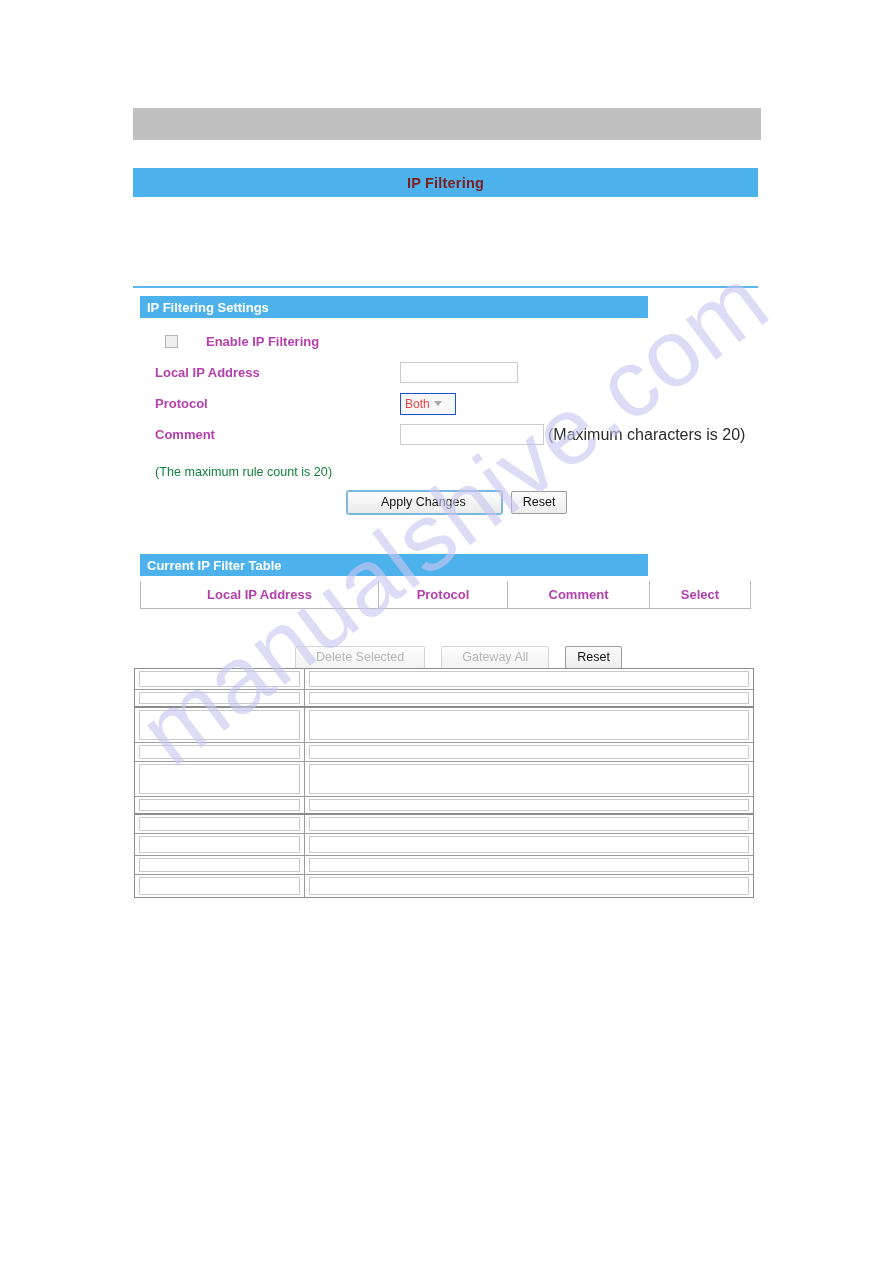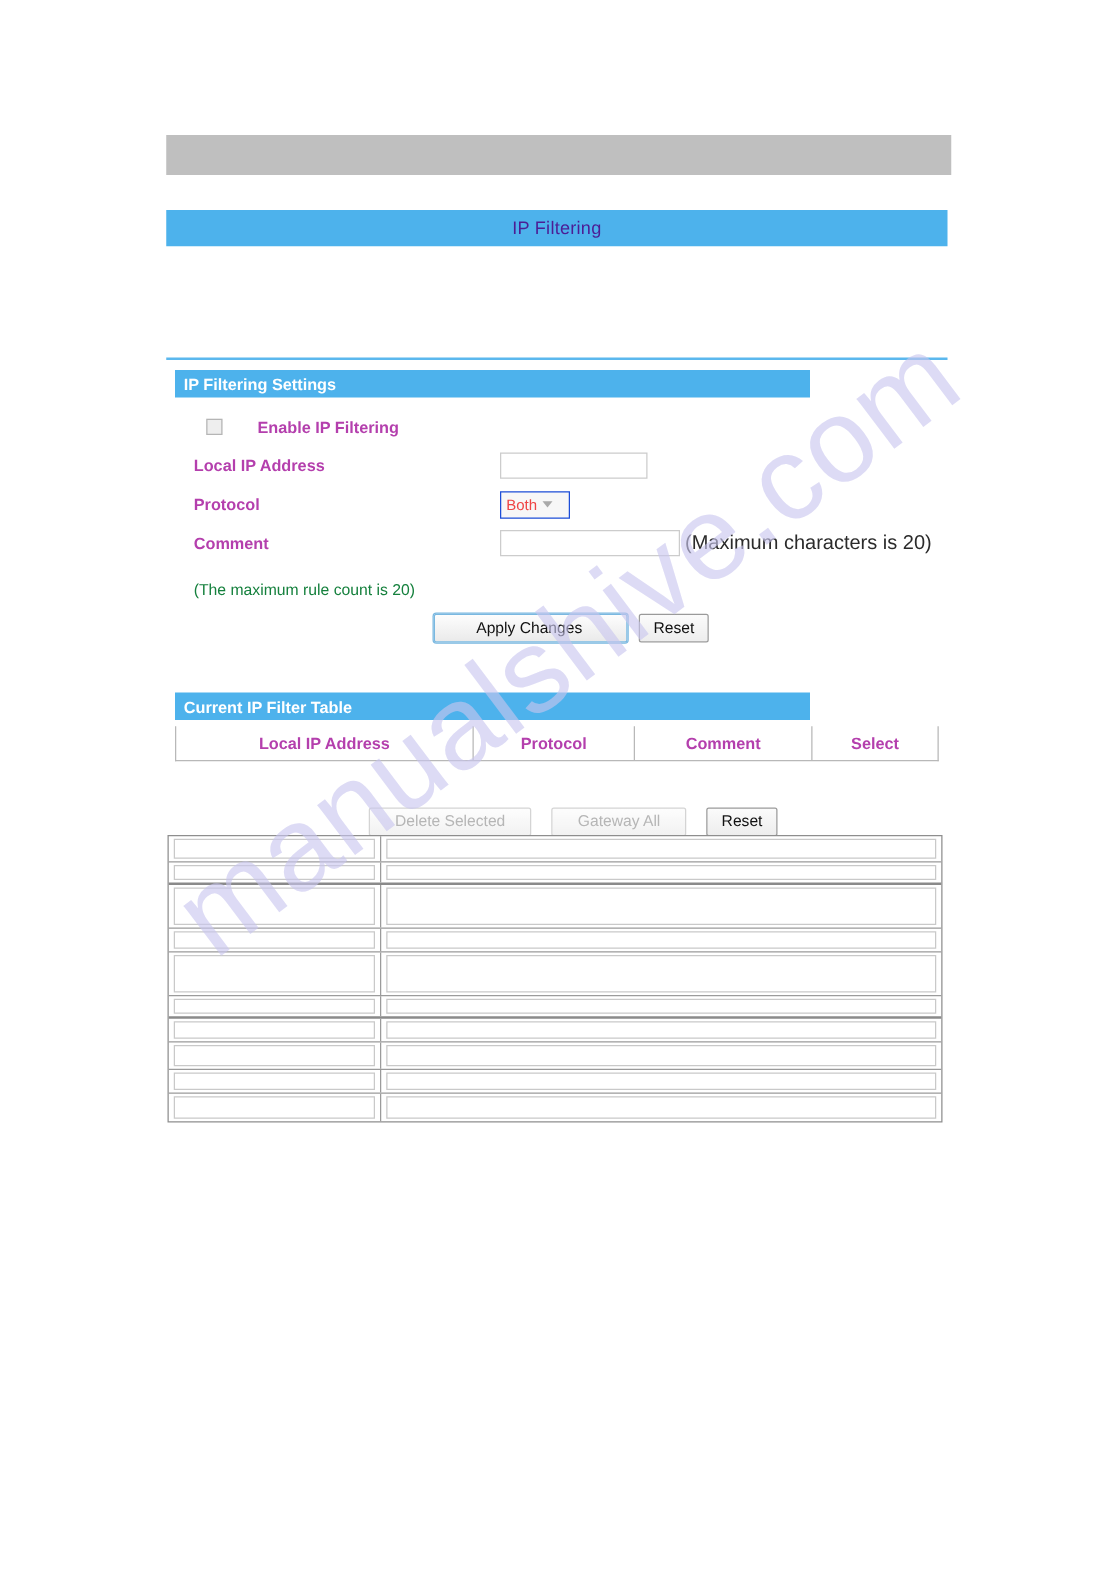--- a/index.html
+++ b/index.html
@@ -63,23 +63,23 @@
   }
 
   
   .title-band {
     position: absolute;
     left: 133px;
     top: 168px;
     width: 625px;
     height: 29px;
     background: #4db2ec;
-    color: #4c1d95;
+    color: #7f1d1d;
     font-size: 14.5px;
-    font-weight: normal;
+    font-weight: bold;
     display: flex;
     align-items: center;
     justify-content: center;
     letter-spacing: 0.2px;
   }
 
   
   .intro {
     position: absolute;
     left: 145px;

